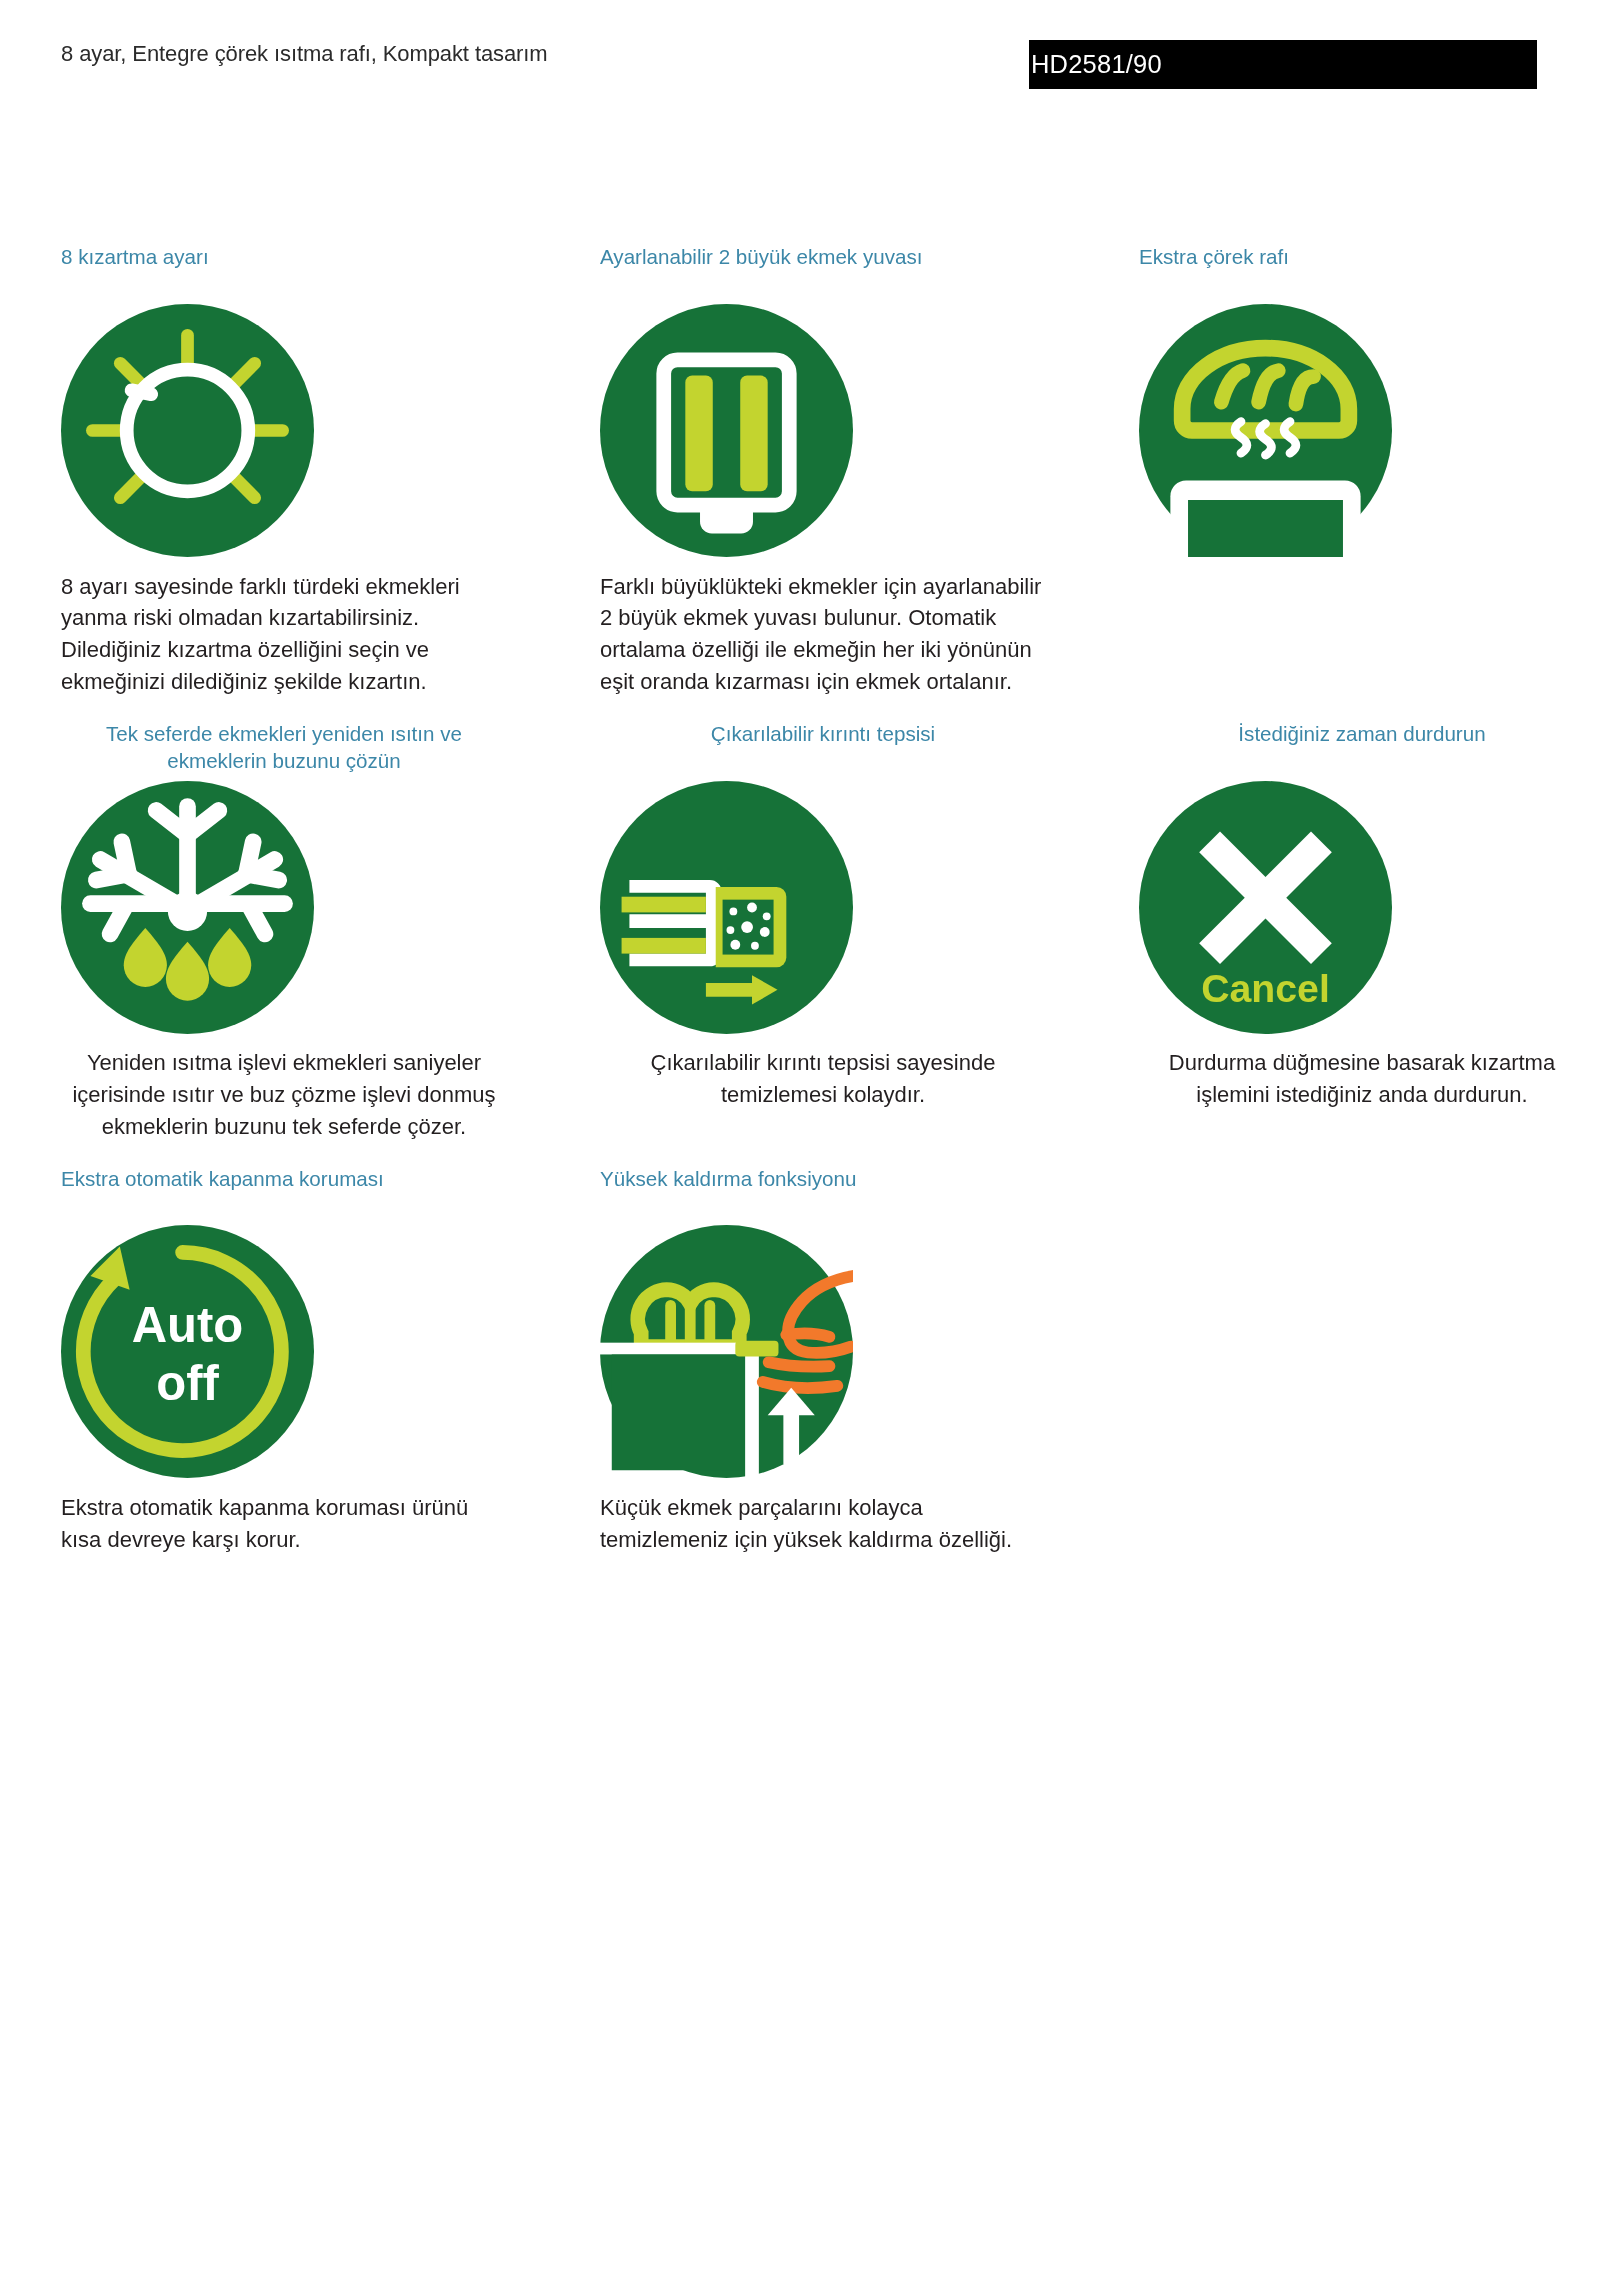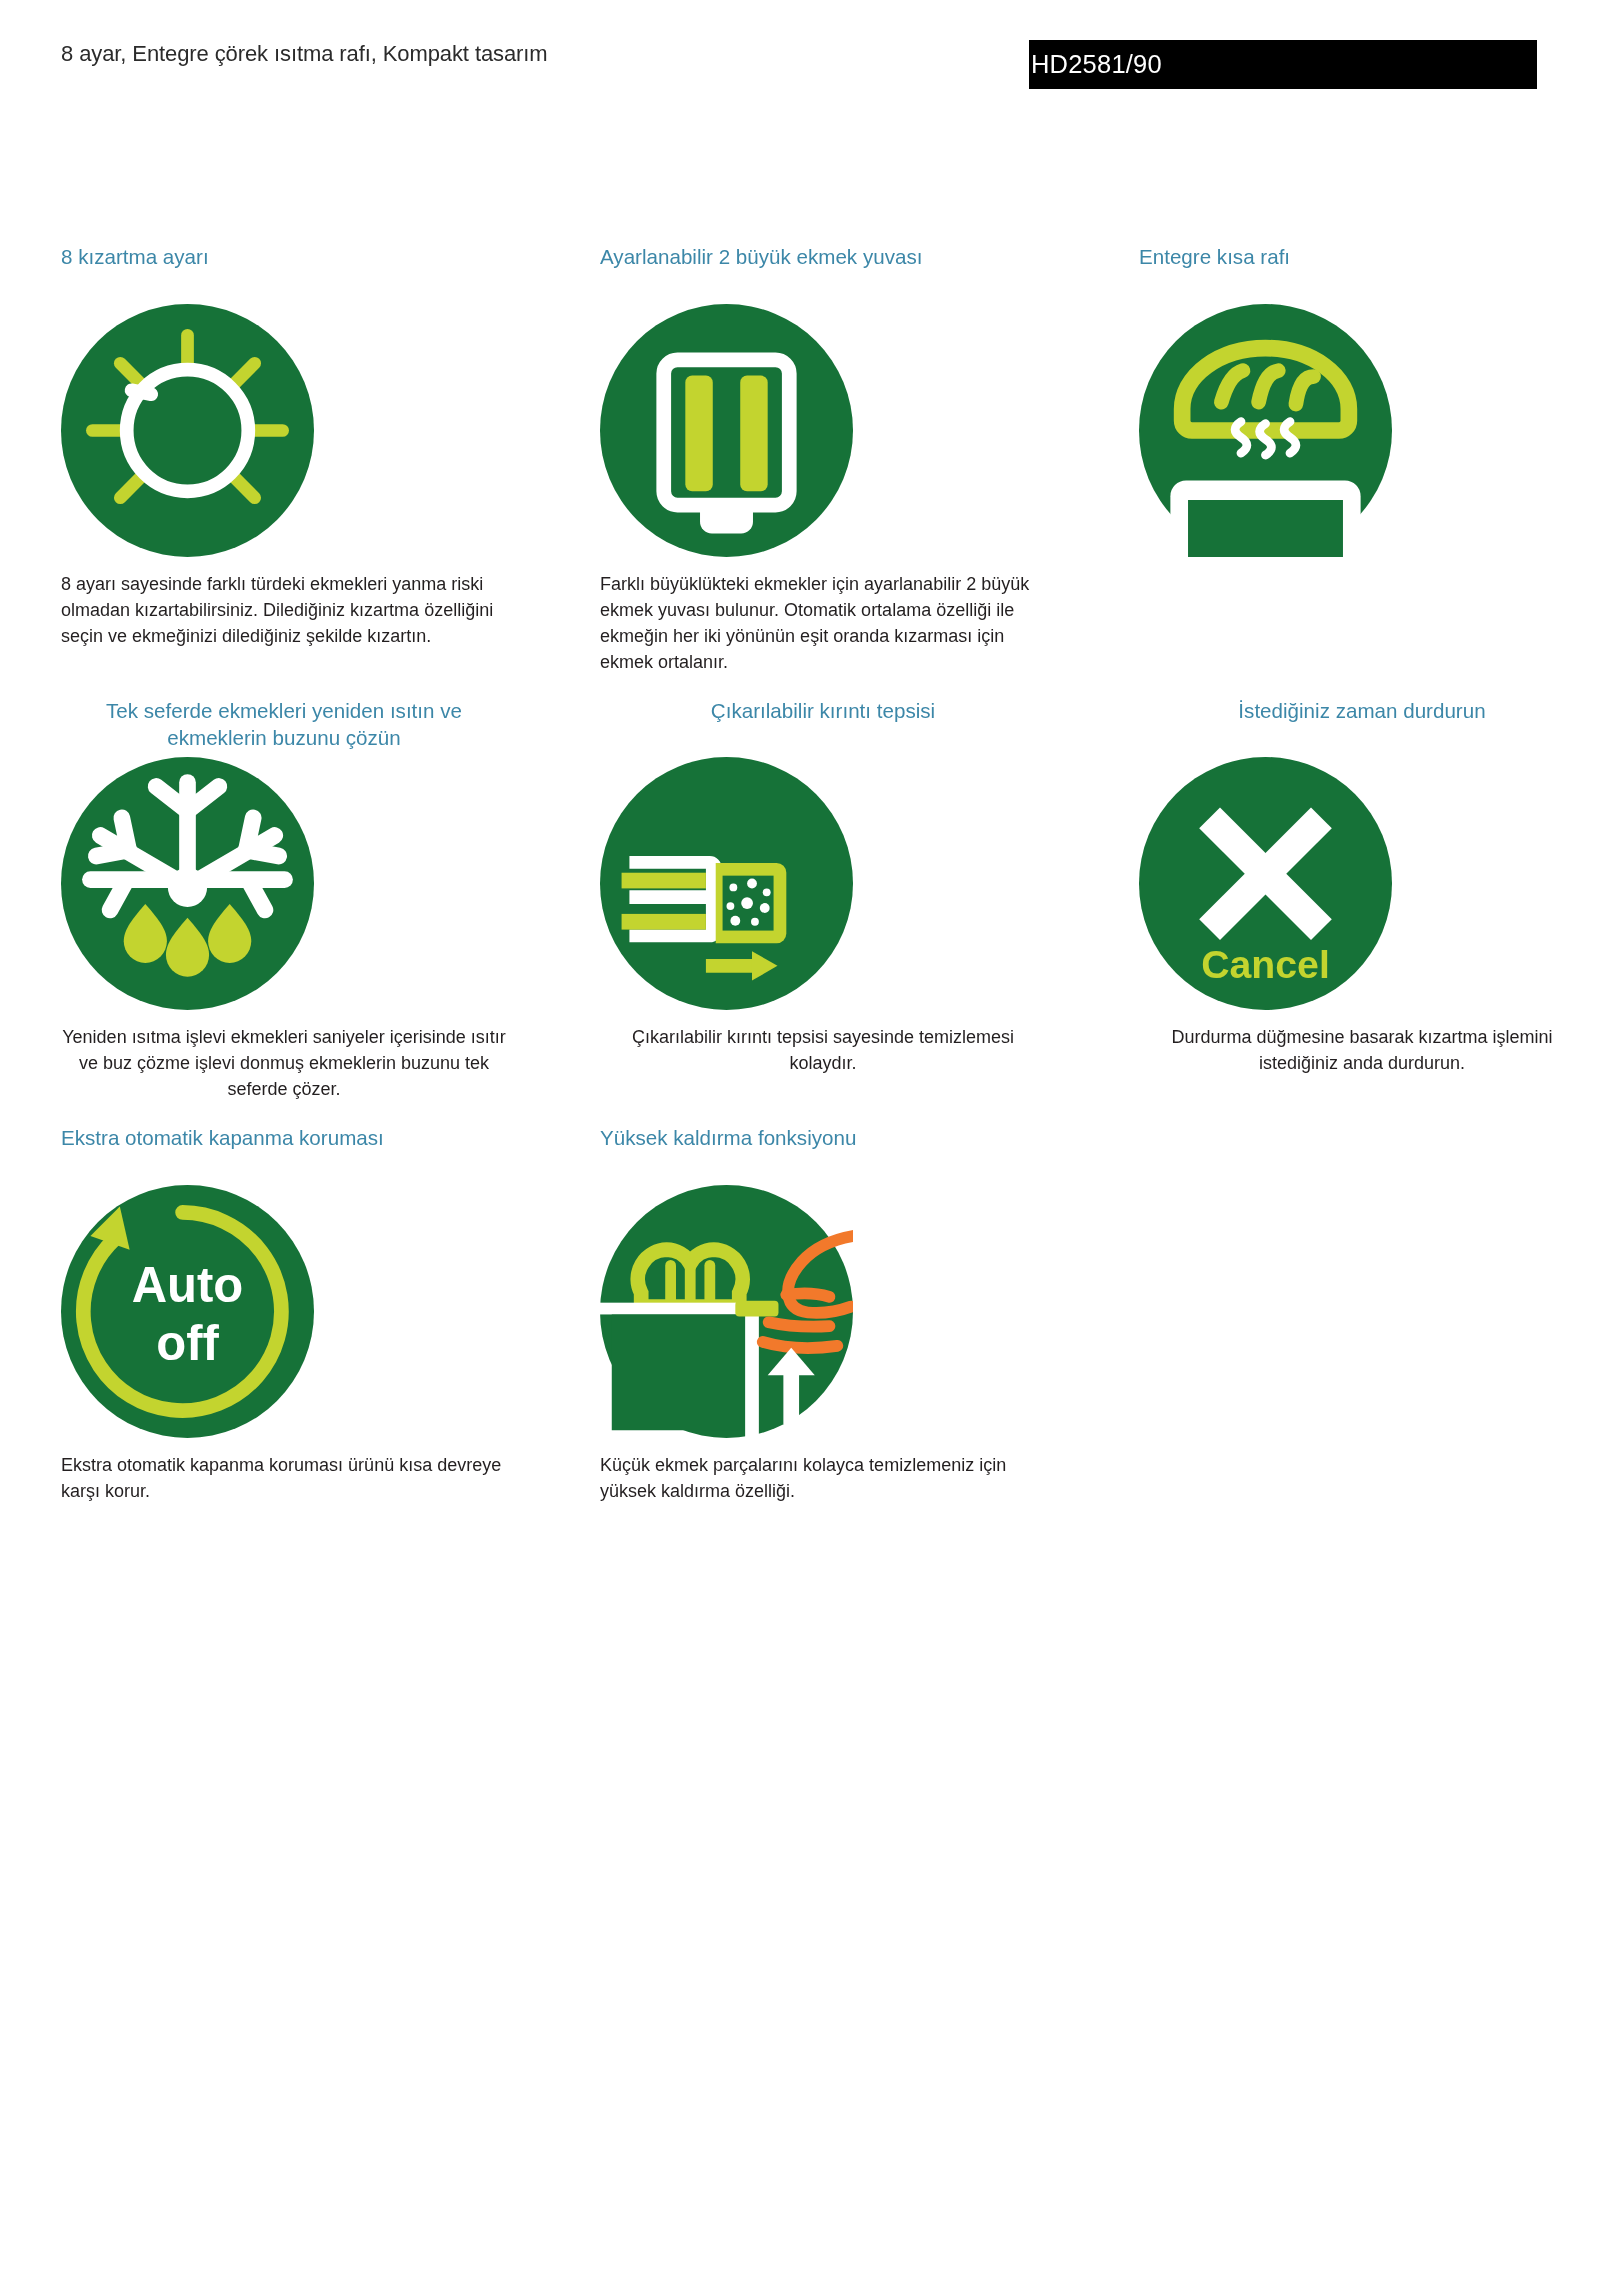--- a/index.html
+++ b/index.html
@@ -90,21 +90,21 @@
   }
   .icon-wrap {
     width: 253px;
     height: 253px;
     margin-top: 5.9px;
     margin-bottom: 13.7px;
   }
   .icon-wrap svg { display: block; width: 253px; height: 253px; }
 
   .feat-desc {
-    font-size: 18px;
+    font-size: 22px;
     line-height: 1.45;
     color: #231f20;
     width: 446px;
   }
 
   .row-1 .cell { padding-bottom: 21.6px; }
   .row-2 .cell { padding-bottom: 21.6px; text-align: center; }
 
   .r2-title { min-height: 55px; }
 </style>
@@ -155,21 +155,21 @@
             <rect x="65" y="57" width="128" height="148" rx="14" fill="none" stroke="#ffffff" stroke-width="15"></rect>
             <rect x="87" y="73" width="28" height="118" rx="7" fill="#c3d42f"></rect>
             <rect x="143" y="73" width="28" height="118" rx="7" fill="#c3d42f"></rect>
             <path d="M102 212 h54 a0 0 0 0 1 0 0 v10 a12 12 0 0 1 -12 12 h-30 a12 12 0 0 1 -12 -12 z" fill="#ffffff"></path>
           </svg>
         </div>
         <div class="feat-desc">Farklı büyüklükteki ekmekler için ayarlanabilir 2 büyük ekmek yuvası bulunur. Otomatik ortalama özelliği ile ekmeğin her iki yönünün eşit oranda kızarması için ekmek ortalanır.</div>
       </div>
 
       <div class="cell">
-        <div class="feat-title">Entegre kısa rafı</div>
+        <div class="feat-title">Ekstra çörek rafı</div>
         <div class="icon-wrap">
           <svg viewBox="0 0 258 258" xmlns="http://www.w3.org/2000/svg">
             <circle cx="129" cy="129" r="129" fill="#167238"></circle>
 
             <path d="M44 107 a85 62 0 0 1 170 0 v12 a10 10 0 0 1 -10 10 H54 a10 10 0 0 1 -10 -10 z" fill="none" stroke="#c3d42f" stroke-width="17"></path>
             <g stroke="#c3d42f" stroke-width="15" stroke-linecap="round" fill="none">
               <path d="M84 100 q8 -28 22 -32"></path>
               <path d="M122 100 q6 -30 20 -32"></path>
               <path d="M160 102 q4 -28 18 -28"></path>
             </g>

